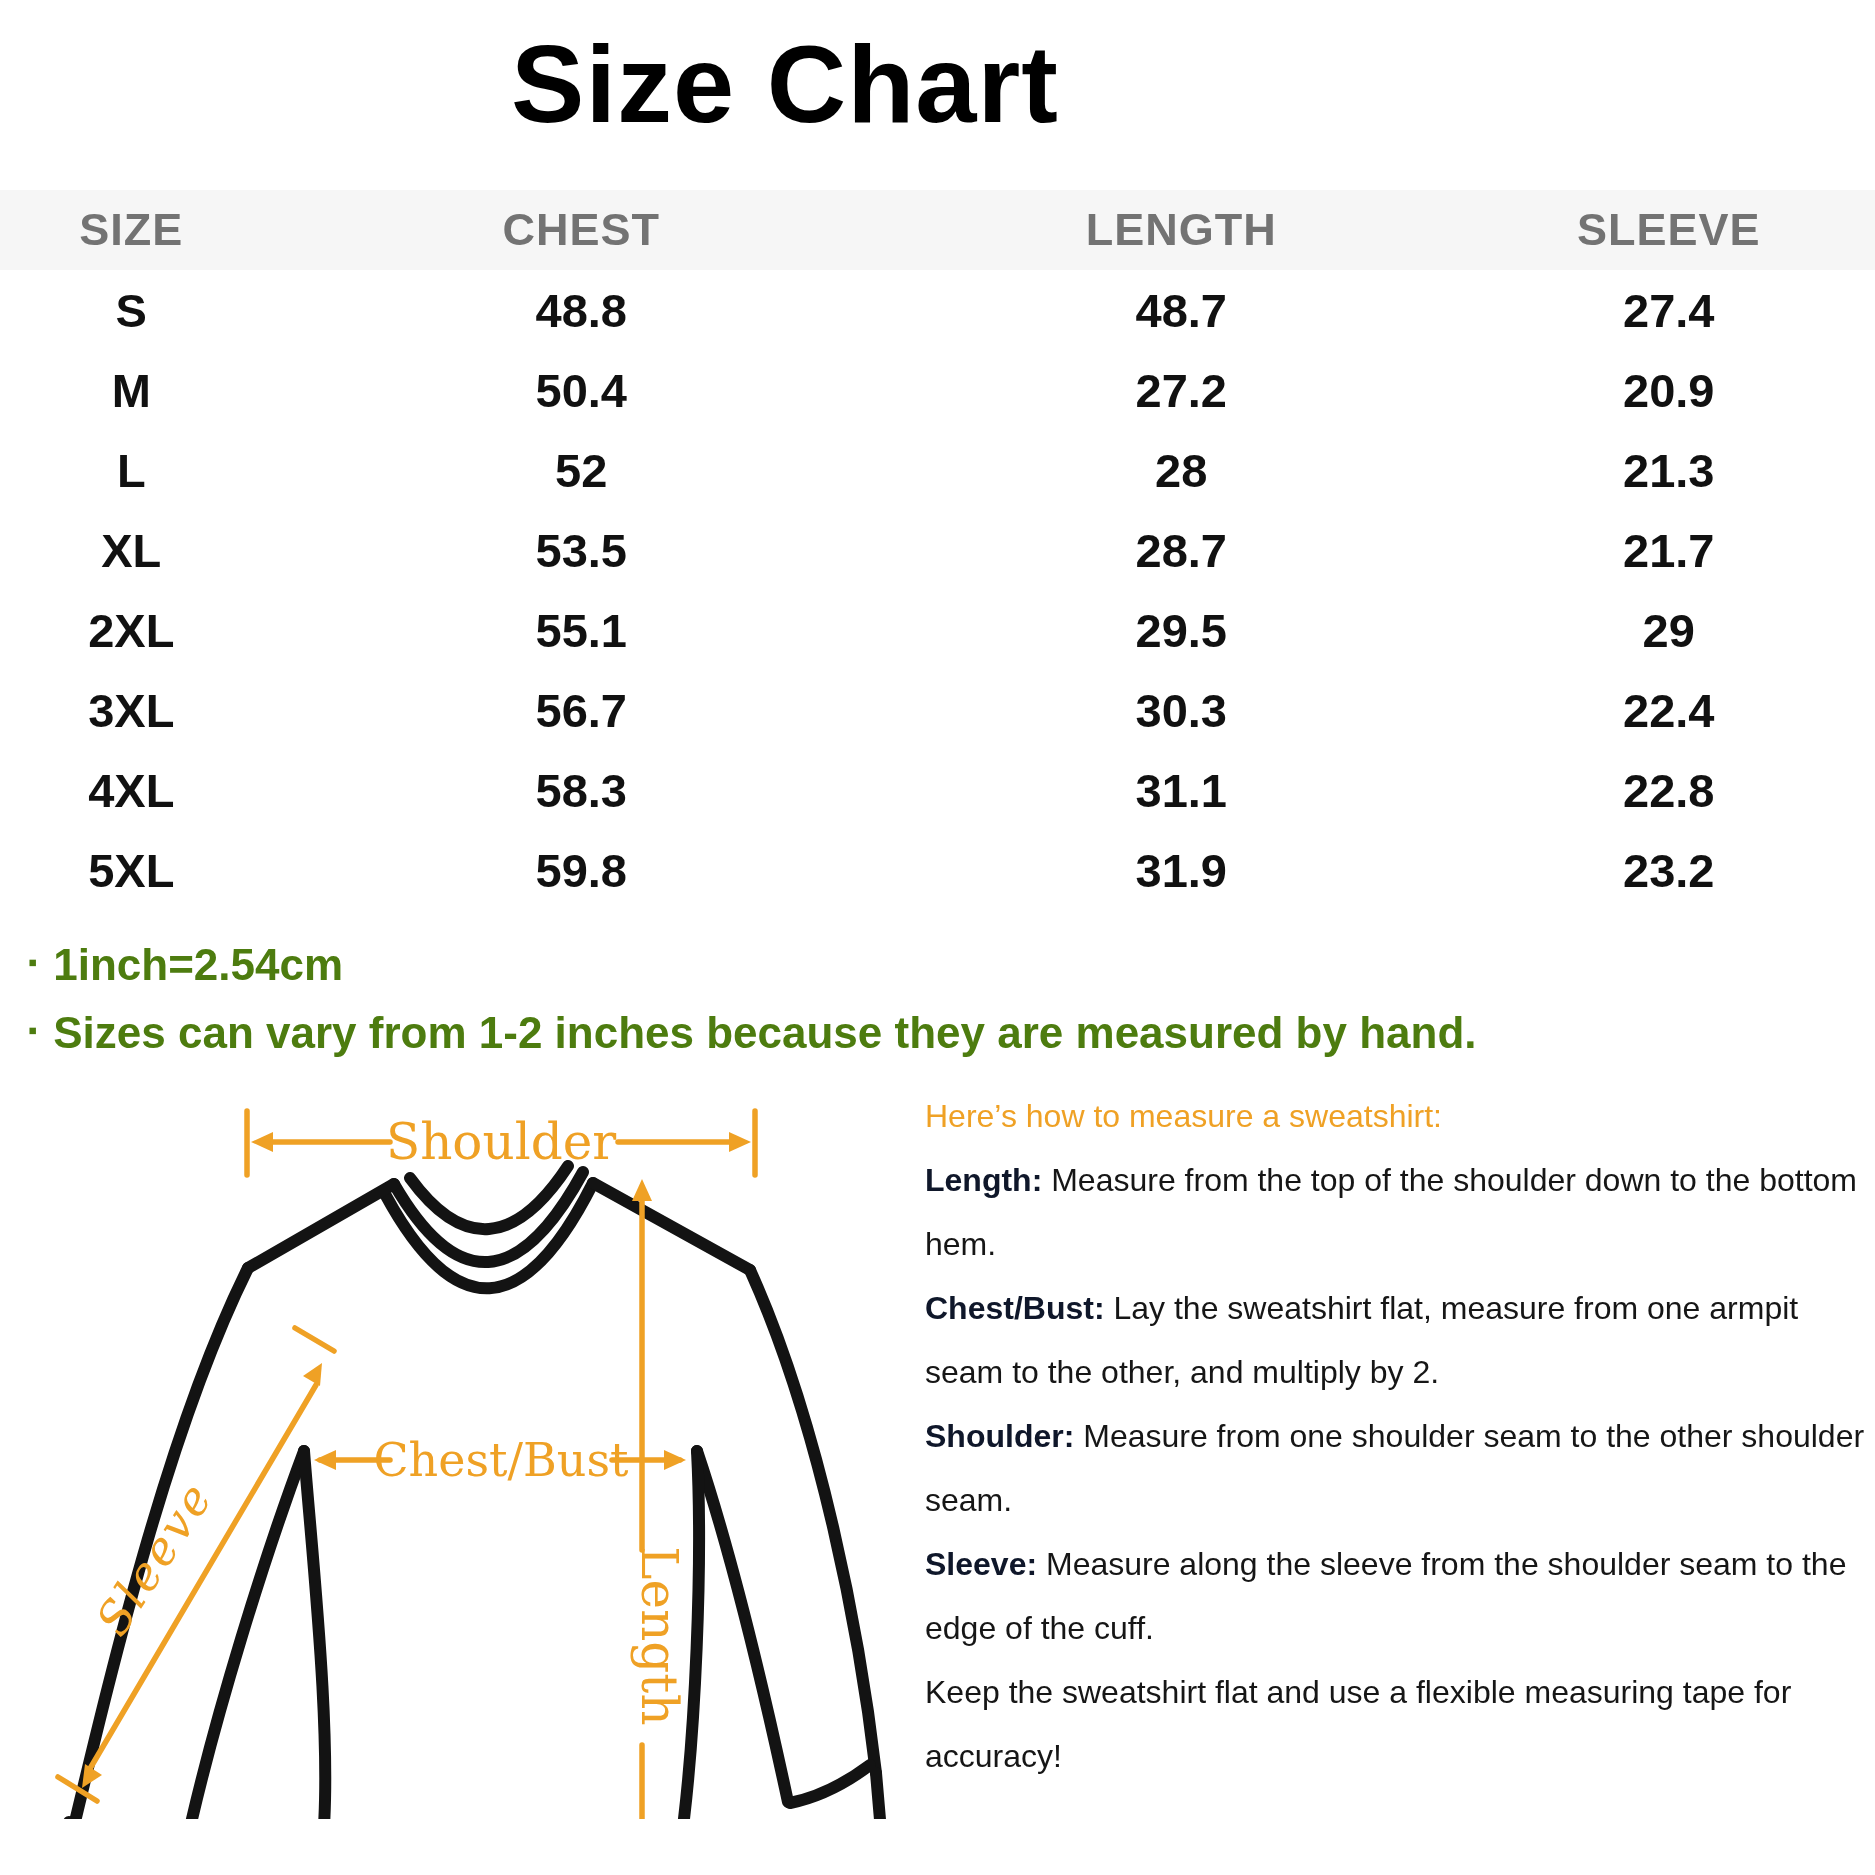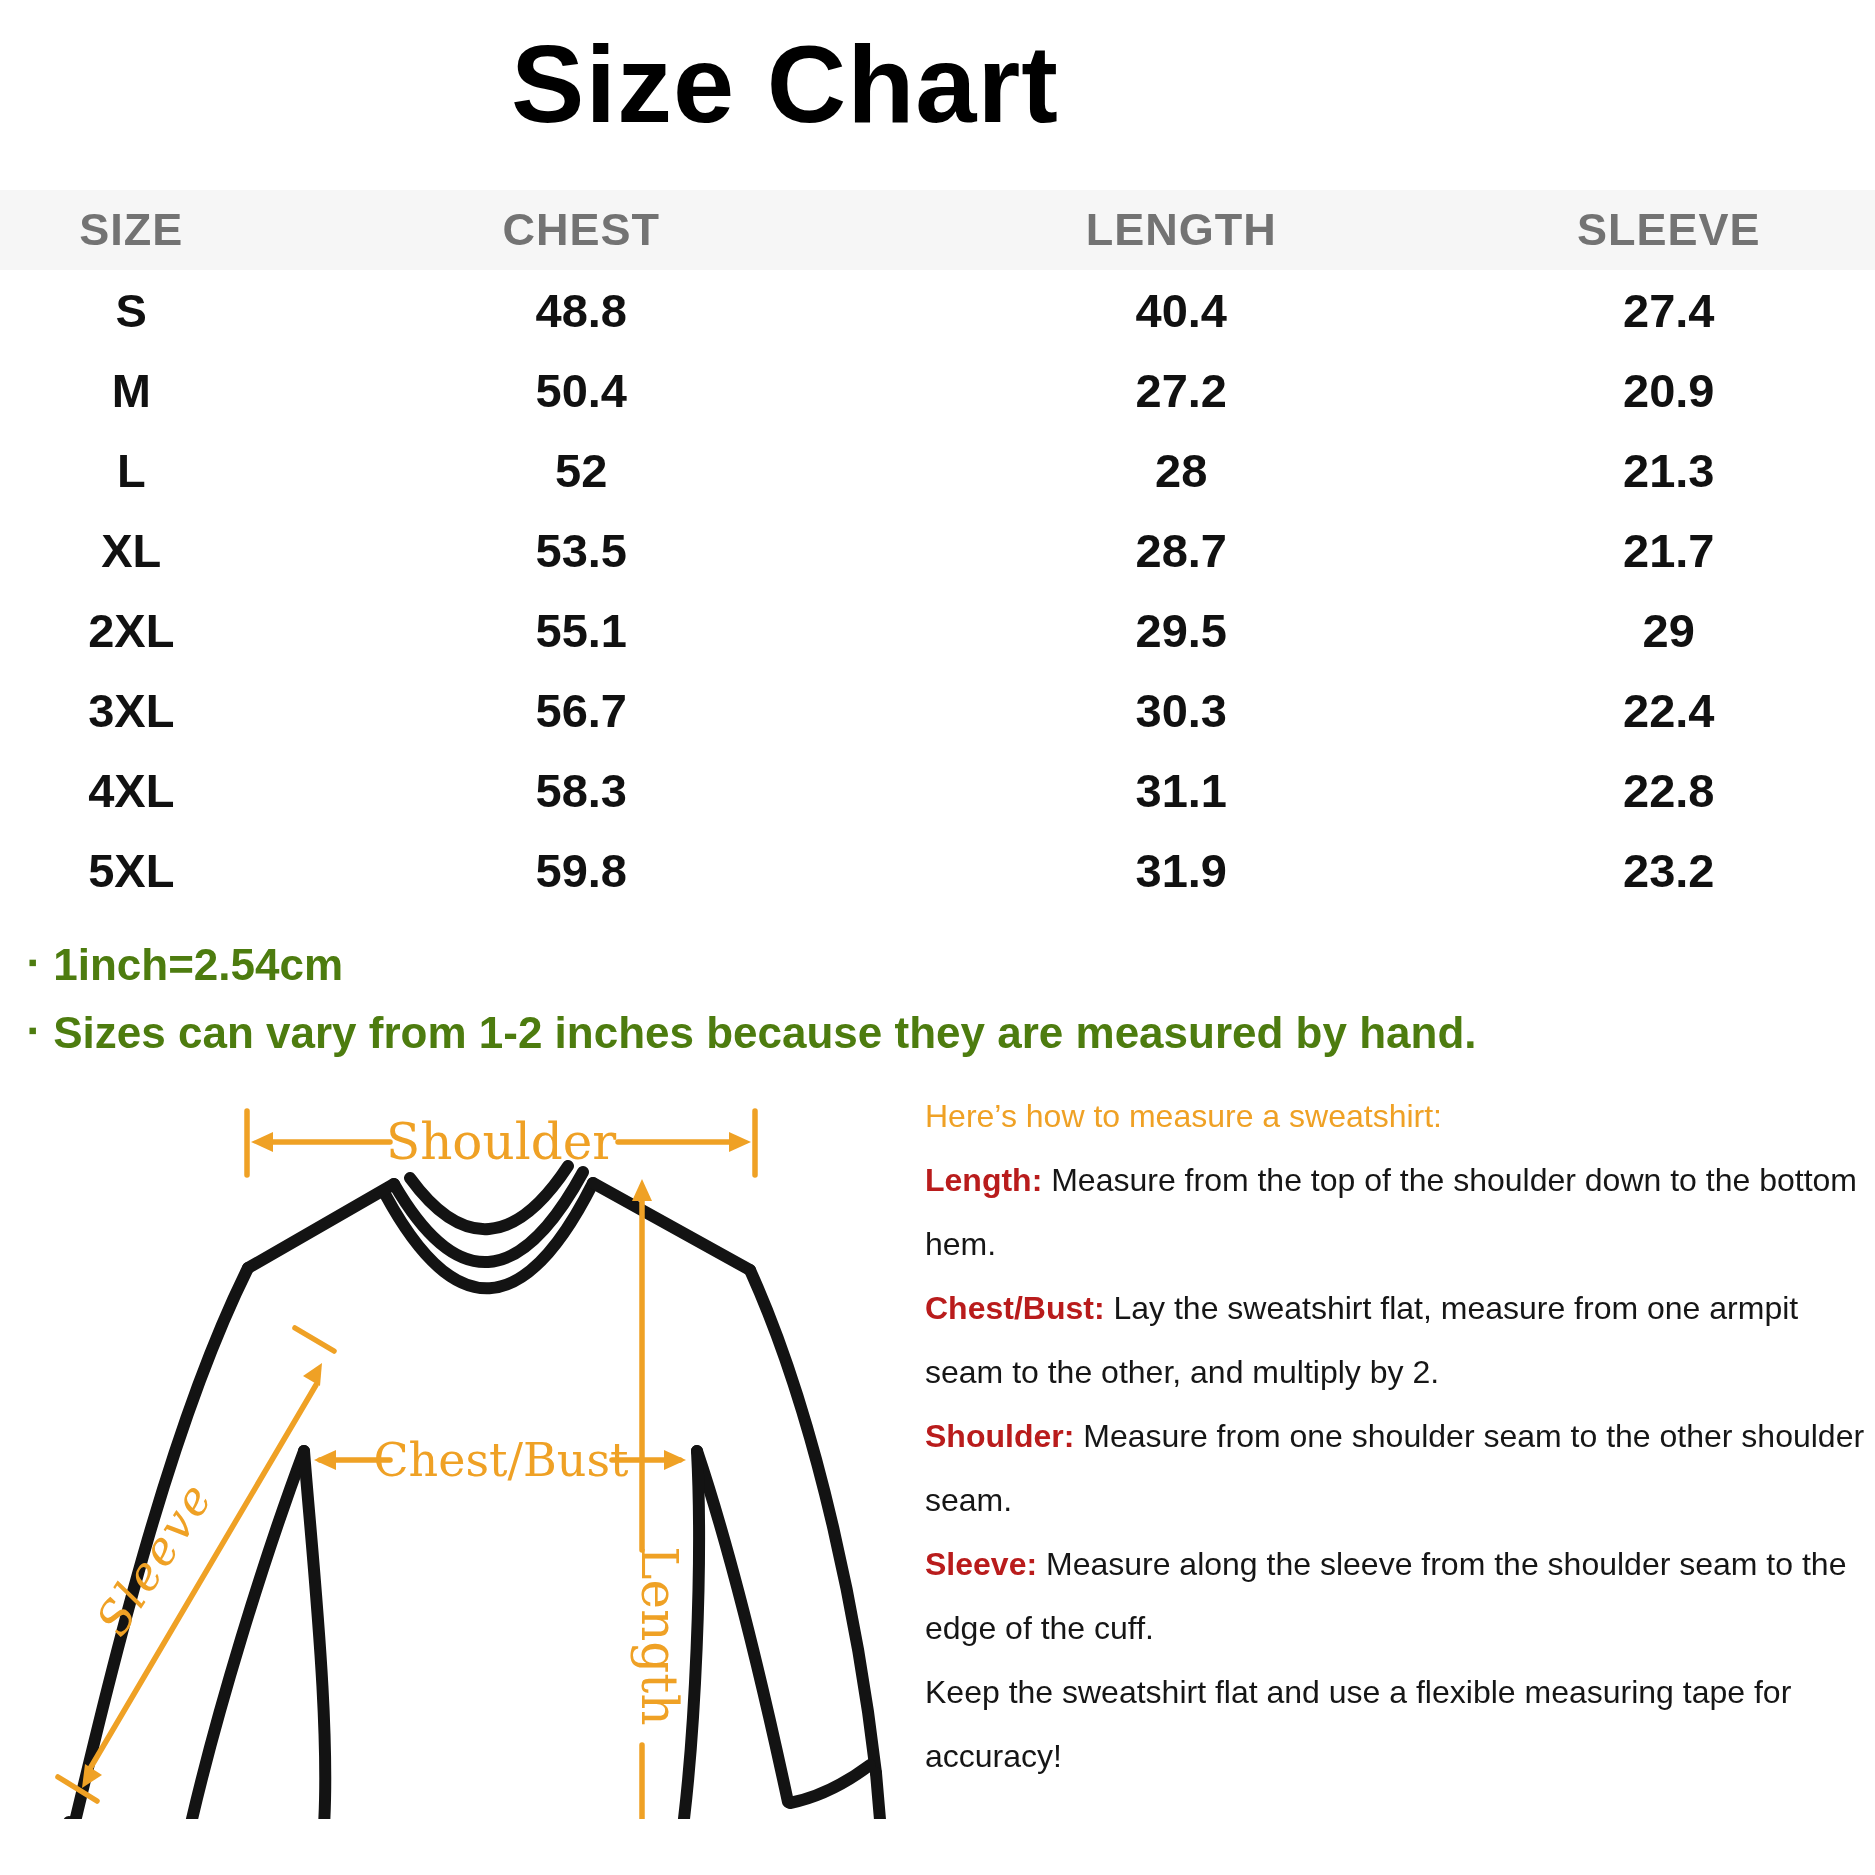--- a/index.html
+++ b/index.html
@@ -18,21 +18,21 @@
   .bullet{font-size:26px;vertical-align:9px;margin-right:16px;}
   svg.diagram{position:absolute;left:20px;top:1095px;}
   .garment{stroke:#131313;stroke-width:12;fill:none;stroke-linecap:round;stroke-linejoin:round;}
   .dim{stroke:#EFA125;stroke-width:5.5;fill:none;stroke-linecap:round;}
   .dimfill{fill:#EFA125;stroke:none;}
   .svg-label{fill:#EFA125;font-family:"DejaVu Serif",serif;}
   .instructions{position:absolute;left:925px;top:1084px;width:950px;
                 font-size:32px;line-height:64px;color:#161616;}
   .instructions p{margin:0;}
   .iheading{color:#EFA125;}
-  .ilabel{color:#b91c1c;font-weight:700;margin-top:32px;}
+  .ilabel{color:#0f172a;font-weight:700;margin-top:32px;}
 </style>
 </head>
 <body>
 
 <div class="page">
 
   <div class="title">Size Chart</div>
 
   <table class="size">
     <colgroup>
@@ -46,21 +46,21 @@
         <th>SIZE</th>
         <th>CHEST</th>
         <th>LENGTH</th>
         <th>SLEEVE</th>
       </tr>
     </thead>
     <tbody>
       <tr>
         <td>S</td>
         <td>48.8</td>
-        <td>40.4</td>
+        <td>48.7</td>
         <td>27.4</td>
       </tr>
       <tr>
         <td>M</td>
         <td>50.4</td>
         <td>27.2</td>
         <td>20.9</td>
       </tr>
       <tr>
         <td>L</td>

